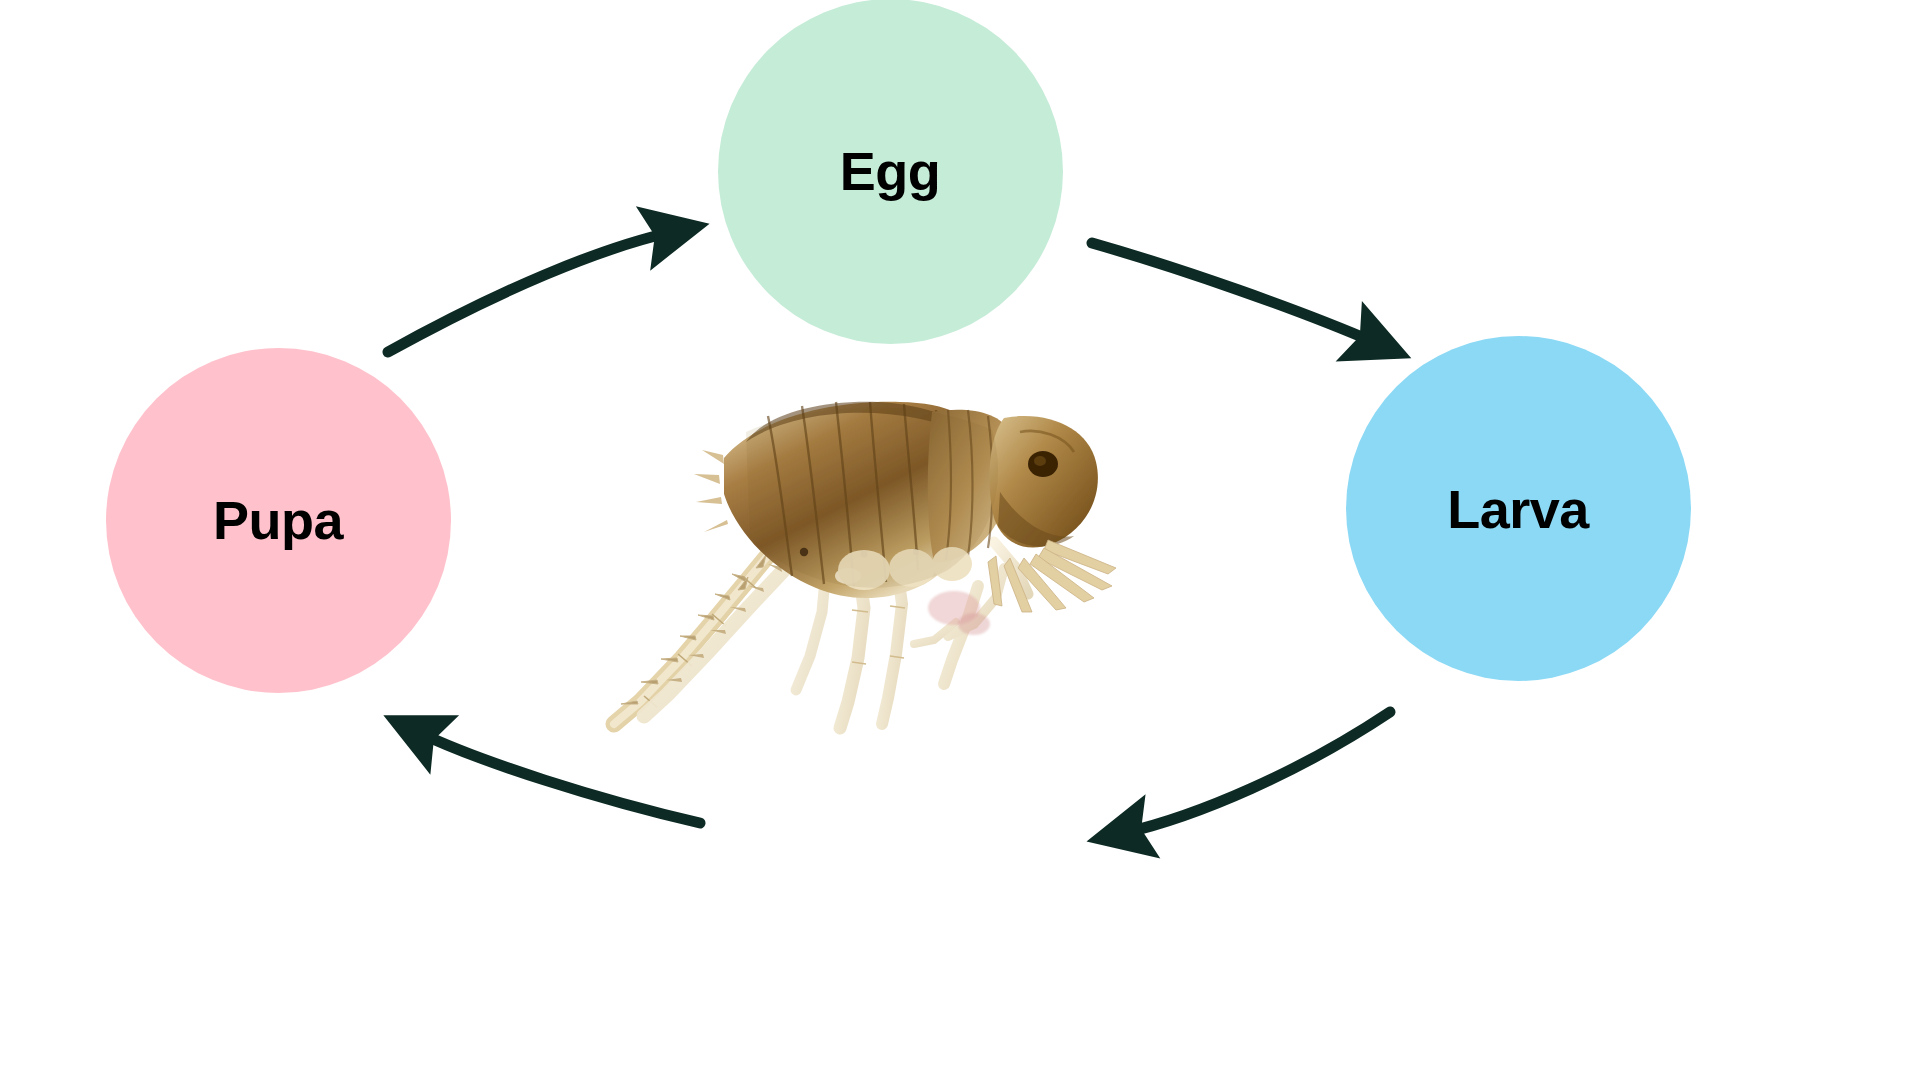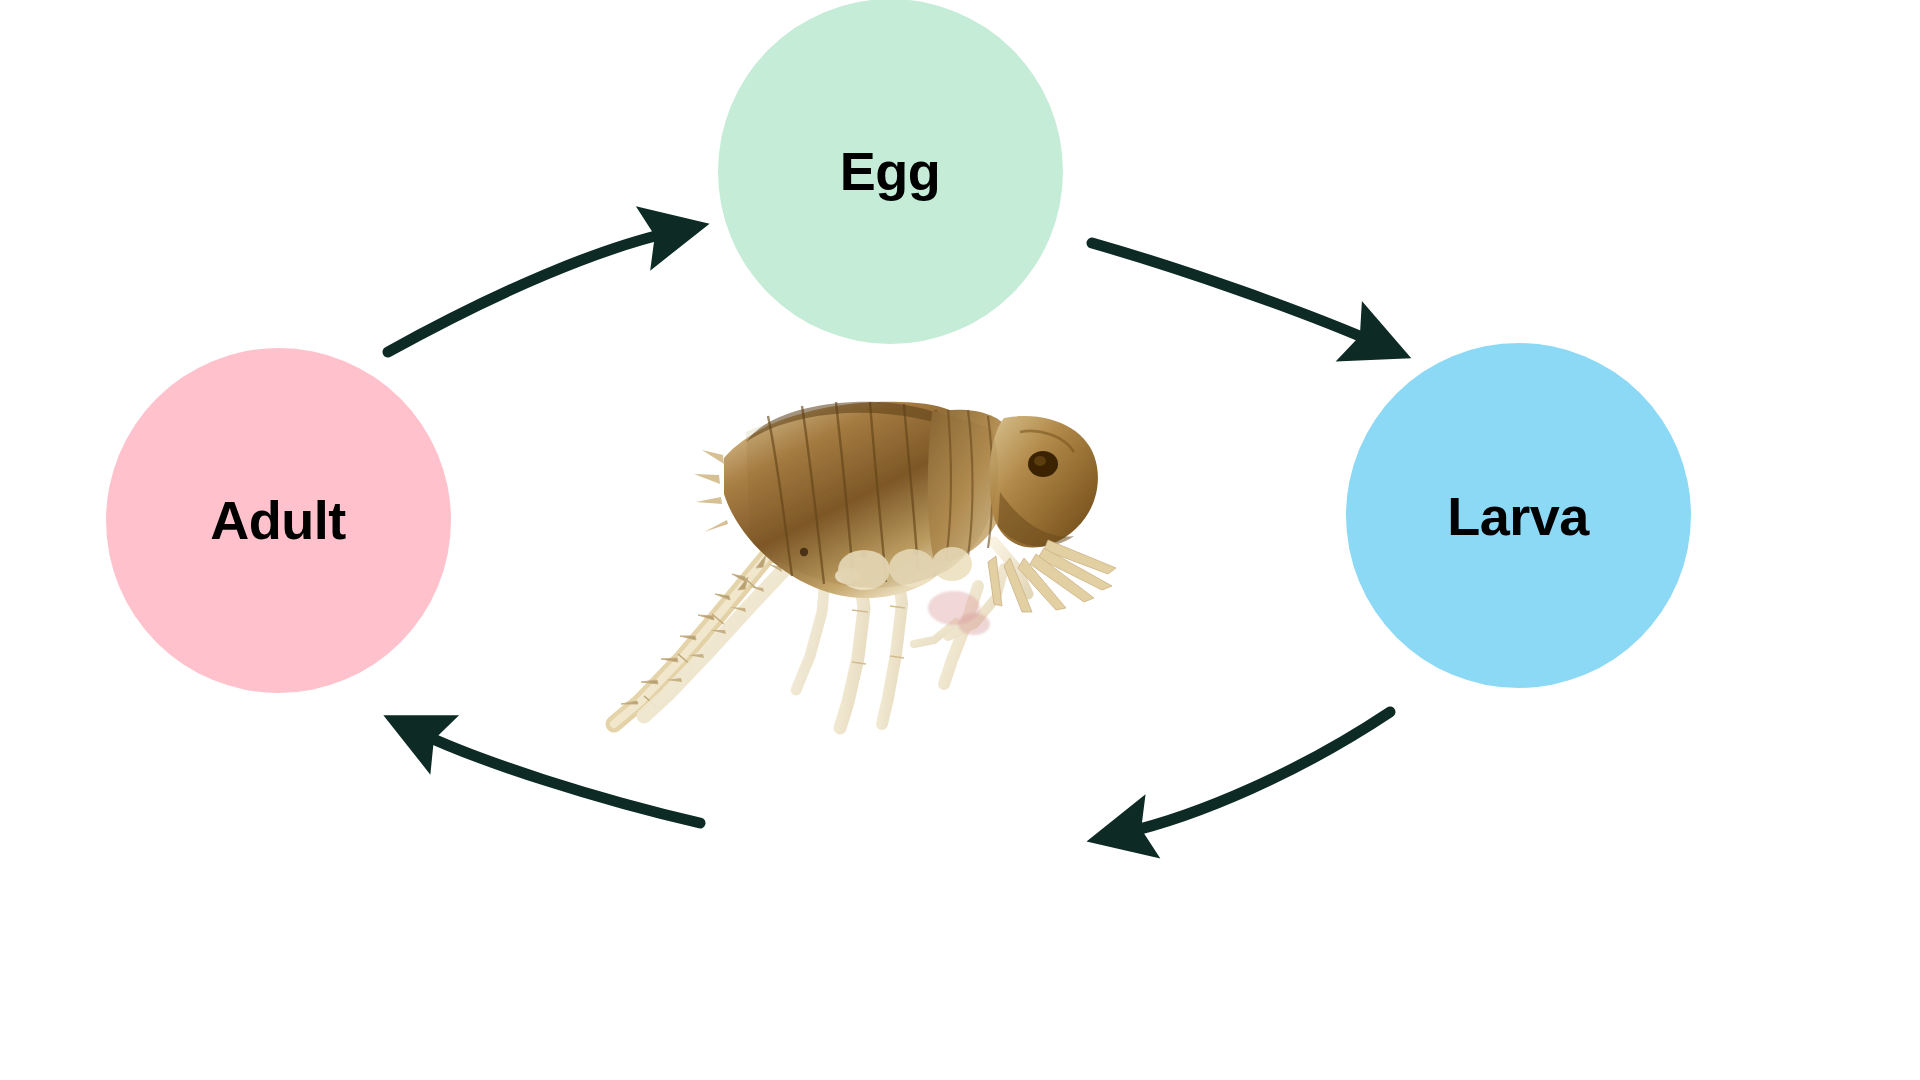--- a/index.html
+++ b/index.html
@@ -265,22 +265,22 @@
 
       <path d="M 150,60 C 220,28 330,28 396,58 C 412,110 396,168 352,198
                C 292,230 206,218 154,166 Z" fill="#7A5720" opacity="0.10"></path>
     </g>
   </svg>
 
   <div class="node" id="node-egg" style="width: 345px; height: 345px; left: 717.5px; top: -1.5px; background: rgb(197, 236, 215);">
     <span class="node-label" style="color: rgb(0, 0, 0);">Egg</span>
   </div>
 
-  <div class="node" id="node-larva" style="width: 345px; height: 345px; left: 1345.5px; top: 343px; background: rgb(140, 217, 245);">
+  <div class="node" id="node-larva" style="width: 345px; height: 345px; left: 1345.5px; top: 336px; background: rgb(140, 217, 245);">
     <span class="node-label" style="color: rgb(0, 0, 0);">Larva</span>
   </div>
 
 
   <div class="node" id="node-adult" style="width: 345px; height: 345px; left: 105.5px; top: 347.5px; background: rgb(255, 194, 204);">
-    <span class="node-label" style="color: rgb(0, 0, 0);">Adult</span>
+    <span class="node-label" style="color: rgb(0, 0, 0);">Pupa</span>
   </div>
 
 </div>
 
 </body></html>

